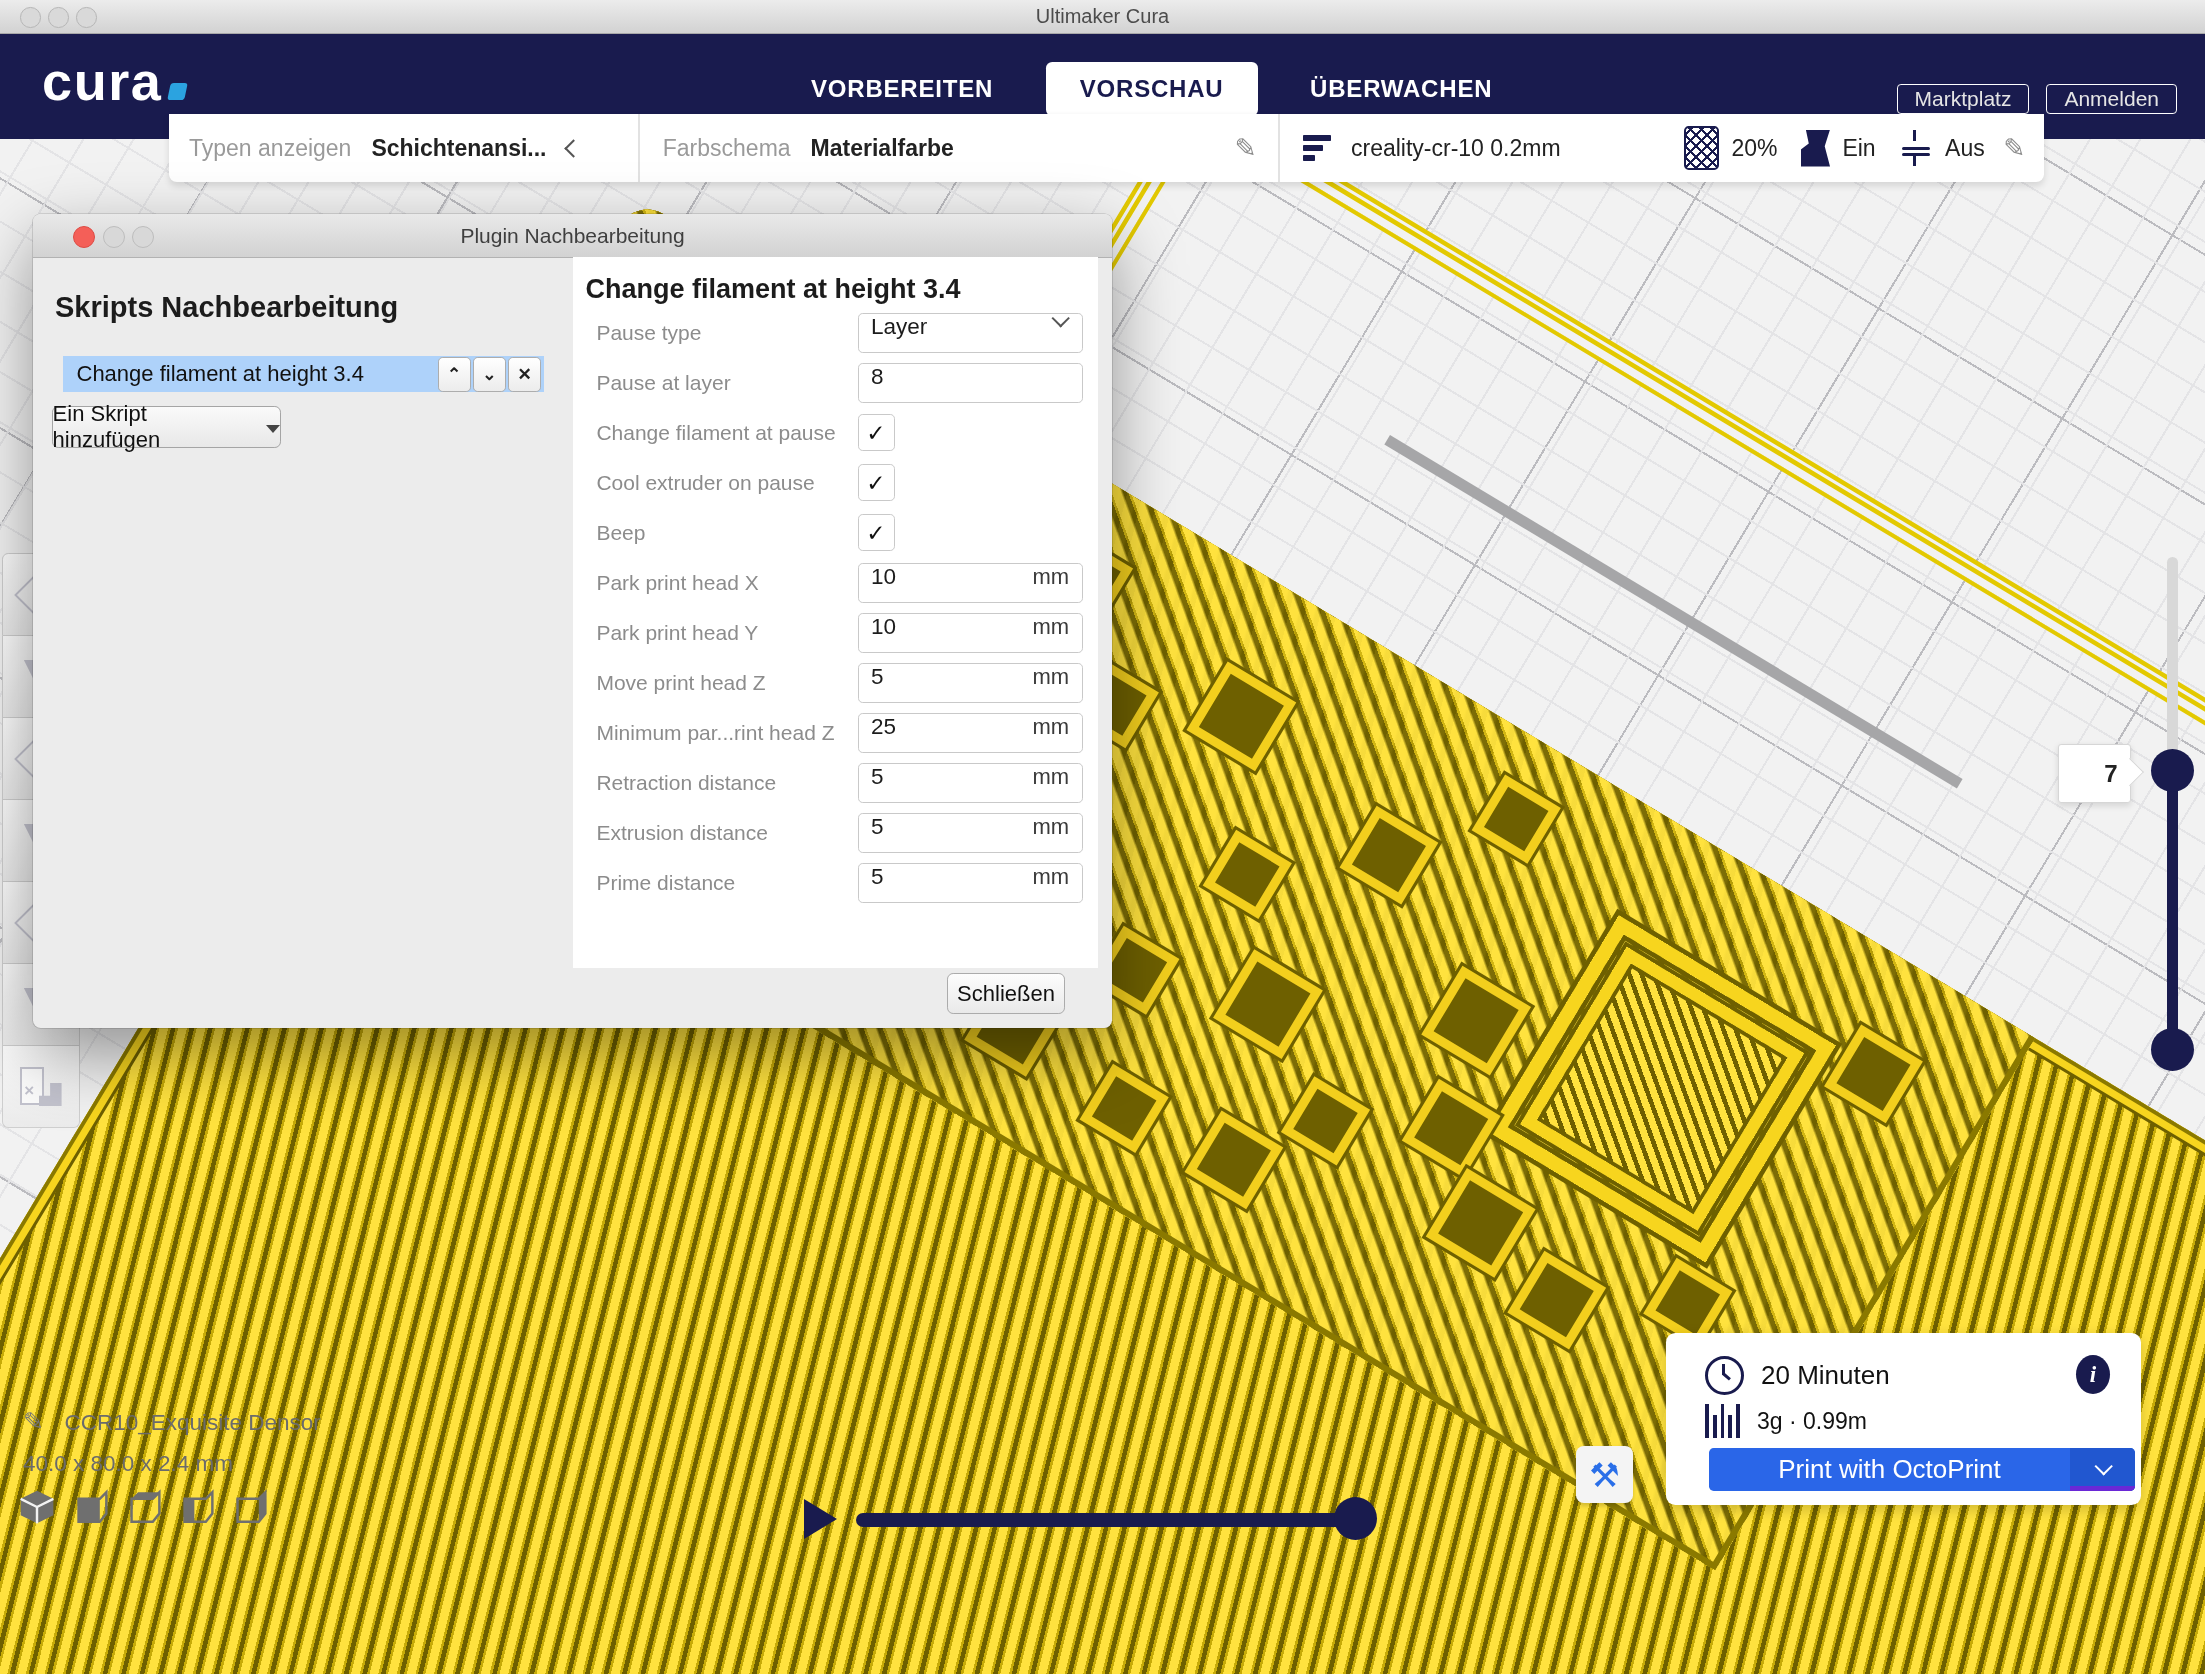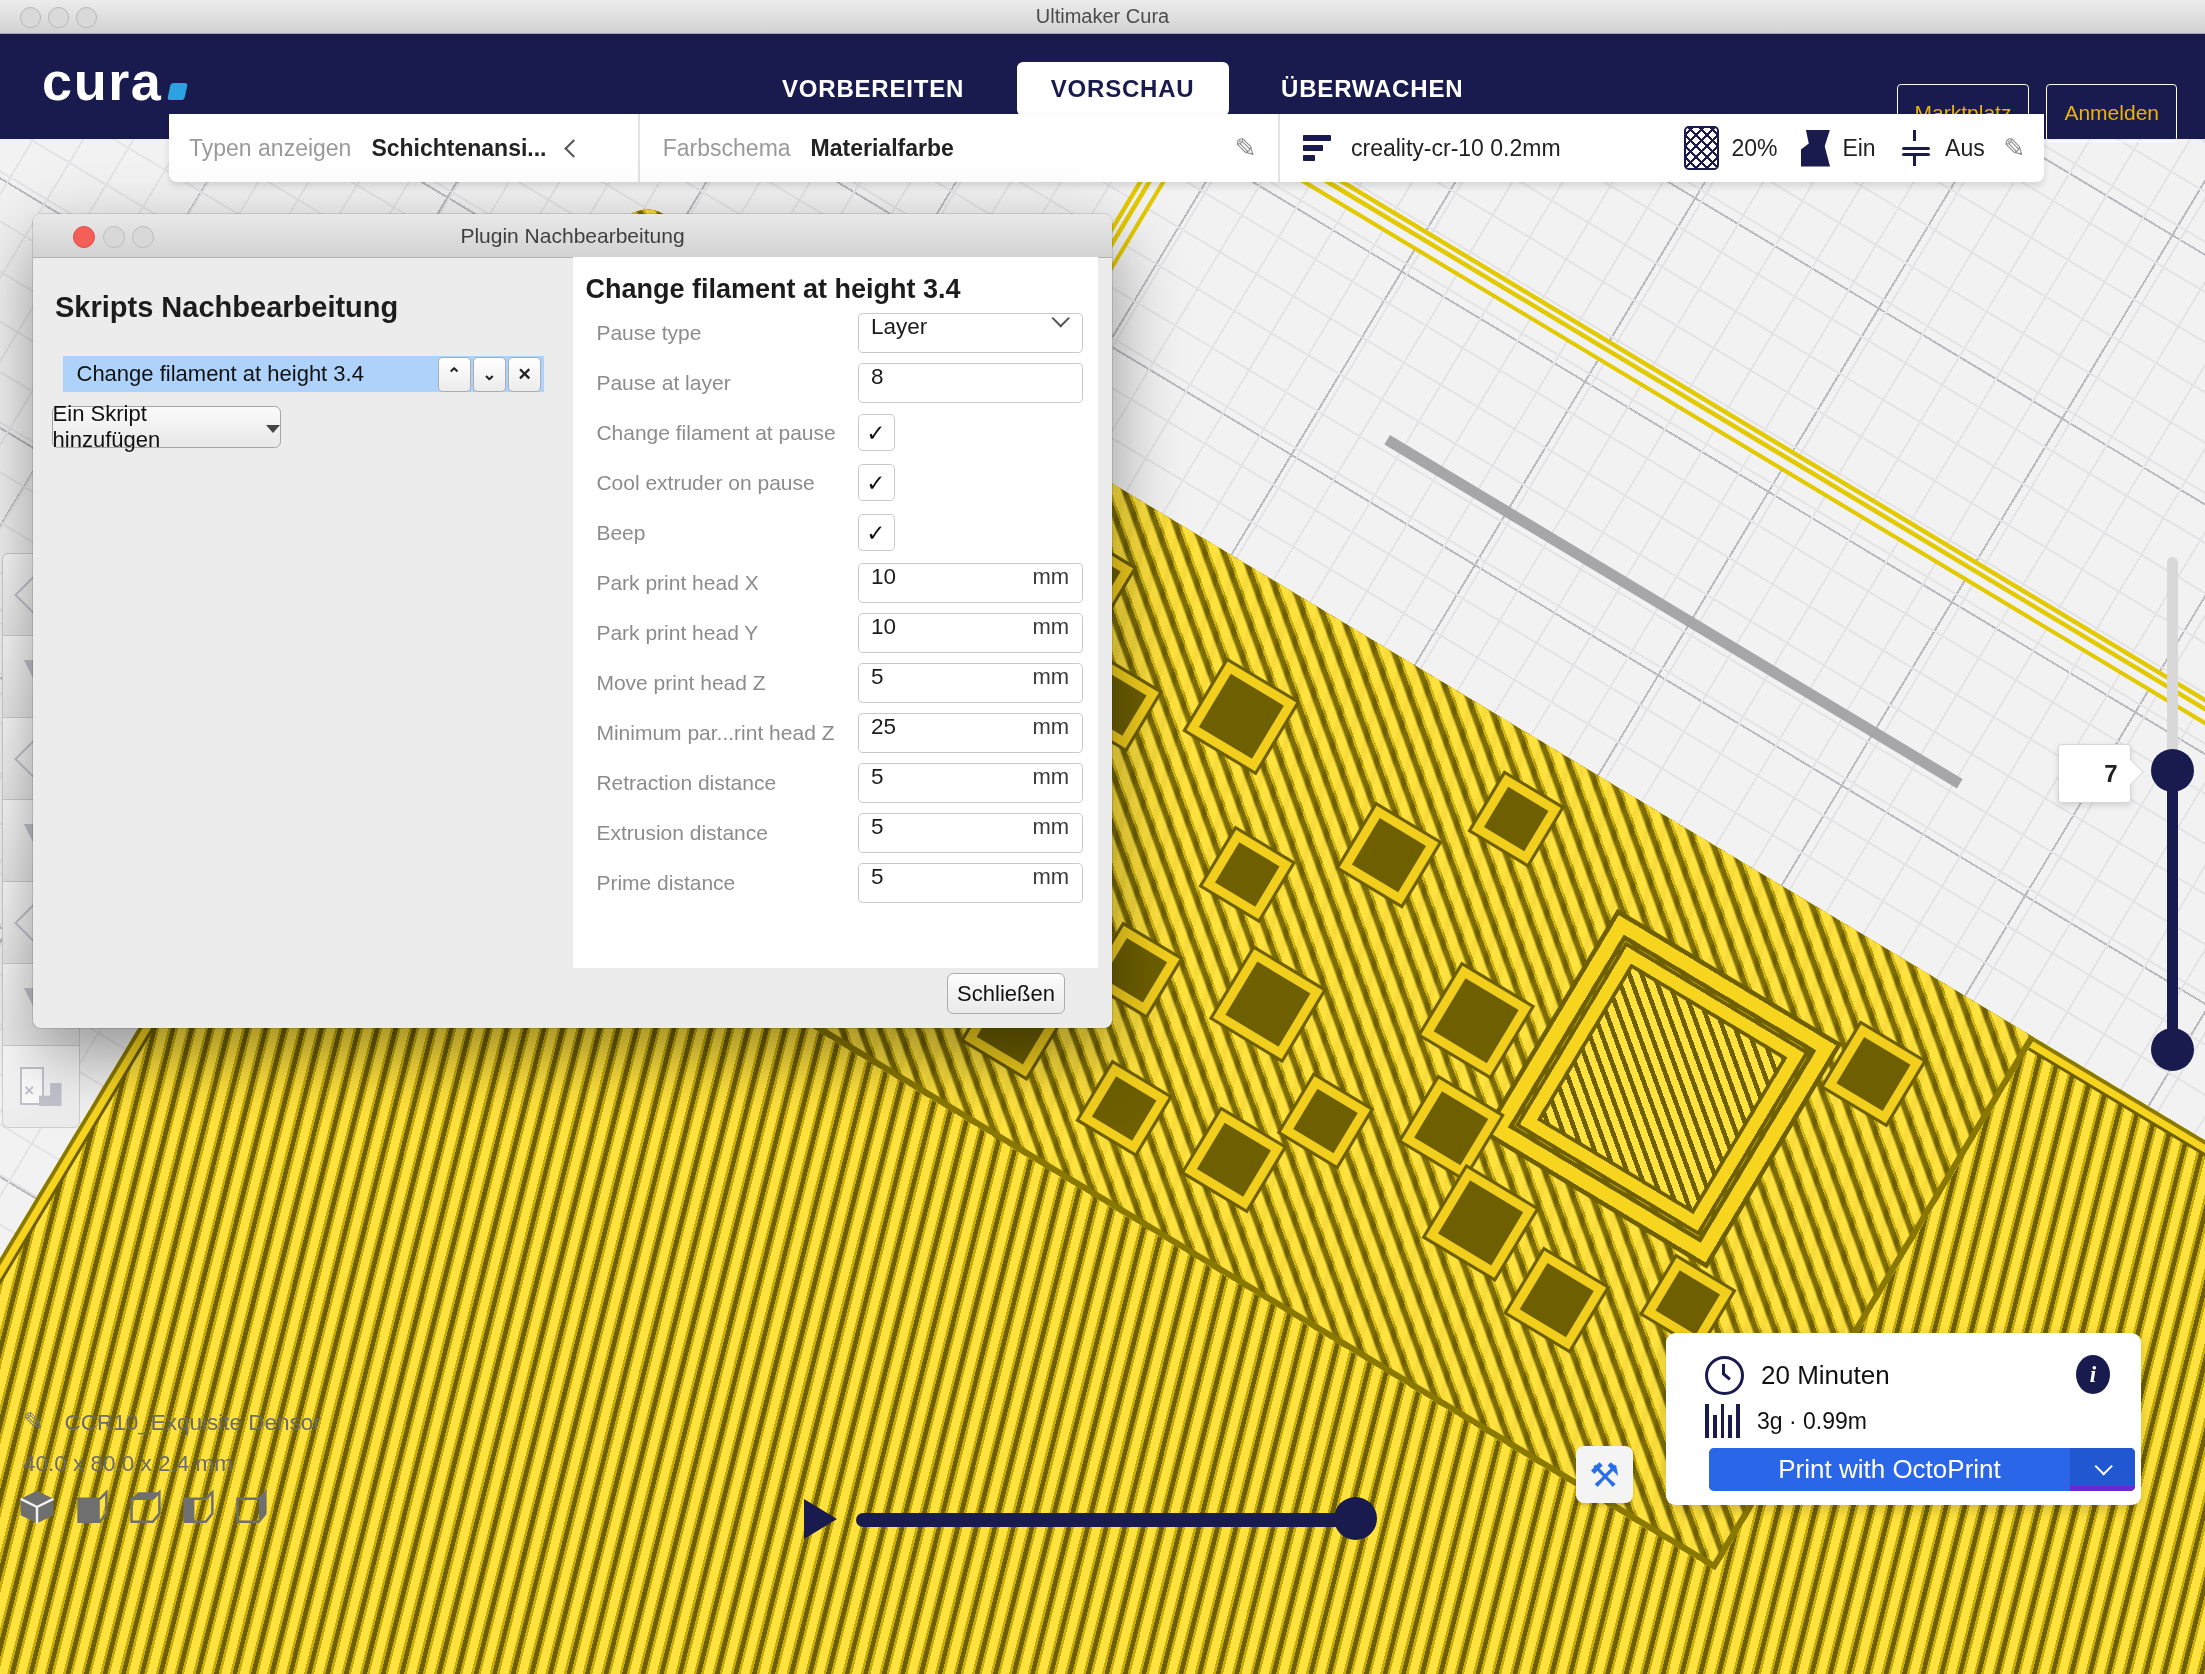--- a/index.html
+++ b/index.html
@@ -14,26 +14,26 @@
   .tl{position:absolute;top:7px;width:18.6px;height:18.6px;border-radius:50%;
     background:#d9d9d9;border:0.8px solid #b6b6b6;}
   .tl.t1{left:20px}.tl.t2{left:48px}.tl.t3{left:76px}
 
   
   .header{position:absolute;left:0;top:33px;width:100%;height:106px;background:#191b4e;z-index:40;}
   .logo{position:absolute;left:42px;top:17px;color:#fff;font-size:54px;font-weight:bold;
     letter-spacing:1.6px;}
   .logo .dot{display:inline-block;width:17px;height:17px;background:#2ba3e0;margin-left:6.2px;
     transform:skewX(-12deg);border-radius:3.1px;}
-  .tabs{position:absolute;left:748px;top:12.4px;height:87px;display:flex;align-items:center;gap:18.6px;justify-content:center;}
+  .tabs{position:absolute;left:777px;top:12.4px;height:87px;display:flex;align-items:center;gap:18.6px;justify-content:center;}
   .tab{height:54px;line-height:54px;padding:0 34px;color:#fff;font-size:24px;font-weight:bold;
     letter-spacing:0.8px;border-radius:6.2px;}
   .tab.active{background:#fff;color:#191b4e;}
   .hdr-actions{position:absolute;right:28px;top:51px;display:flex;gap:17px;}
-  .hbtn{border:1.6px solid #fff;border-radius:3.9px;color:#eab308;font-size:21px;padding:16px 17px;background:transparent;}
+  .hbtn{border:1.6px solid #fff;border-radius:3.9px;color:#e5e5e5;font-size:21px;padding:2px 17px;background:transparent;}
 
   
   .toolbar{position:absolute;left:169px;top:114px;width:1875px;height:68px;background:#fff;
     border-radius:0 0 7.8px 7.8px;box-shadow:0 3.1px 7.8px rgba(0,0,0,.12);z-index:41;
     display:flex;align-items:center;}
   .tb-sec{display:flex;align-items:center;height:100%;}
   .tb-label{color:#9a9a9a;font-size:23px;margin-left:20px;}
   .tb-value{color:#222;font-size:23px;font-weight:bold;margin-left:20px;}
   .tb-div{width:1.6px;height:68px;background:#e2e2e2;margin:0 3.1px;}
   .chev{display:inline-block;width:11px;height:11px;border-right:2.3px solid #555;border-bottom:2.3px solid #555;}

